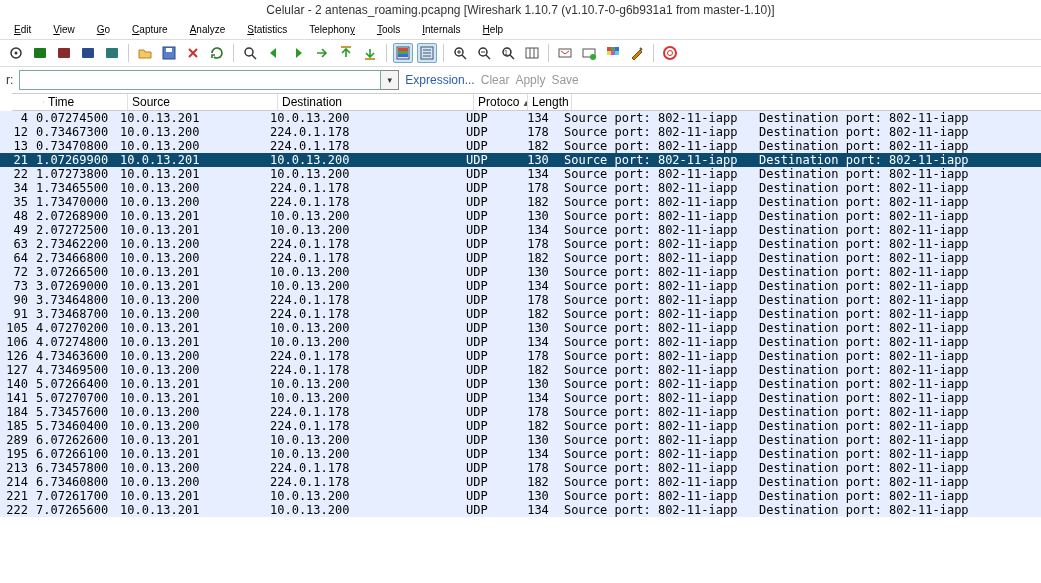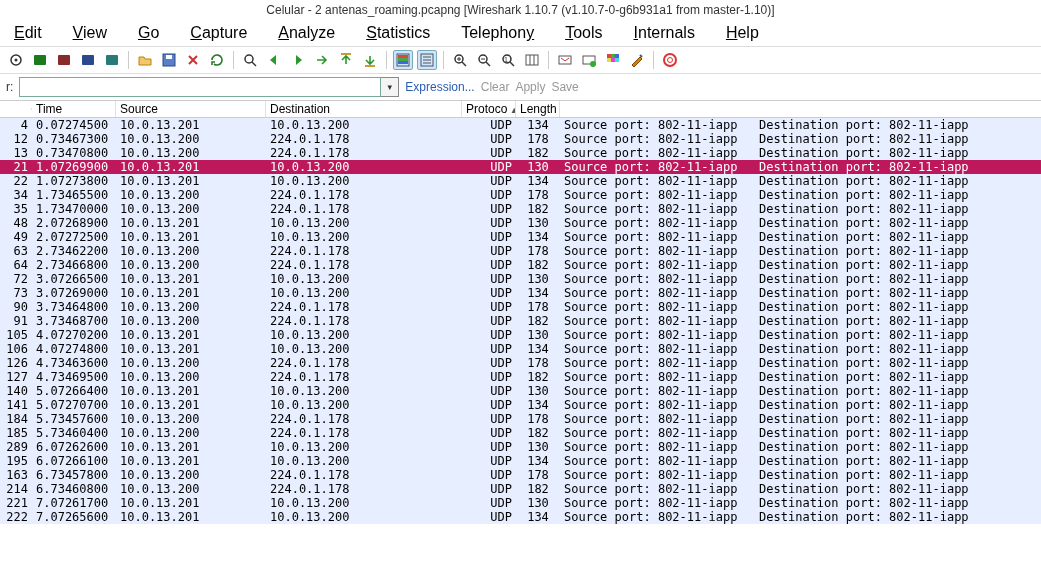--- a/index.html
+++ b/index.html
@@ -1,43 +1,43 @@
 <!DOCTYPE html>
 <html><head>
 <meta charset="utf-8">
 <style>
   * { box-sizing: border-box; margin: 0; padding: 0; }
   body { font-family: "Segoe UI", Tahoma, sans-serif; font-size: 12px; background: #fff; color: #000; width: 1041px; height: 583px; overflow: hidden; }
   .titlebar { text-align: center; padding: 3px 13px; font-size: 12px; color: #333; }
-  .menubar { display: flex; gap: 15px; padding: 2px 6px; font-size: 16px; }
+  .menubar { display: flex; gap: 6px; padding: 2px 6px; font-size: 10px; }
   .menubar span { padding: 2px 8px; cursor: default; }
   .menubar span u { text-decoration: underline; }
   .toolbar { display: flex; align-items: center; gap: 4px; padding: 3px 6px; border-top: 1px solid #ddd; border-bottom: 1px solid #ddd; flex-wrap: nowrap; }
   .tbtn { width: 20px; height: 20px; display: flex; align-items: center; justify-content: center; border: 1px solid transparent; border-radius: 2px; cursor: pointer; }
   .tsep { width: 1px; height: 18px; background: #ccc; margin: 0 2px; }
   .pressed { background: #cde6ff; border: 1px solid #7ab; }
   .filterbar { display: flex; align-items: center; gap: 6px; padding: 3px 6px; font-size: 12px; }
   .filterbar .lbl { color: #333; }
   .filterbar .finput { flex: 0 0 380px; display: flex; }
   .filterbar input { flex: 1; height: 20px; border: 1px solid #7a9; padding: 0 4px; font-size: 12px; }
   .filterbar .dd { width: 18px; height: 20px; border: 1px solid #888; border-left: none; background: #f4f4f4; display:flex;align-items:center;justify-content:center;font-size:9px;color:#333;}
   .filterbar .link { color: #2a5db0; cursor: pointer; }
   .filterbar .gray { color: #999; text-align: center; }
-  .headers { display: flex; border-top: 1px solid #ccc; border-bottom: 1px solid #ccc; background: #fff; font-size: 12px; user-select: none; height: 18px; align-items: center; }
+  .headers { display: flex; border-top: 1px solid #ccc; border-bottom: 1px solid #ccc; background: #fff; font-size: 12px; user-select: none; height: 18px; align-items: center; margin-left: 12px; }
   .headers .hcol { padding: 1px 4px; border-right: 1px solid #e0e0e0; overflow: hidden; white-space: nowrap; }
   .headers .sort::after { content: " ▲"; font-size: 9px; color: #555; }
   .packets { font-family: "DejaVu Sans Mono","Lucida Console",Consolas,monospace; font-size: 12px; line-height: 14px; }
   .row { display: flex; height: 14px; align-items: center; background: #e6eeff; white-space: pre; overflow: hidden; }
-  .row.sel { background: #be185d; color: #fff; }
+  .row.sel { background: #0c4a6e; color: #fff; }
   .row .c { padding: 0 4px; overflow: hidden; }
   .w-no   { width: 32px; text-align: right; }
   .w-time { width: 84px; }
   .w-src  { width: 150px; }
   .w-dst  { width: 196px; }
-  .w-proto{ width: 54px; text-align: right; }
+  .w-proto{ width: 54px; }
   .w-len  { width: 44px; text-align: center; }
   .w-info { flex: 1; }
   
   svg { display:block; }
 </style>
 </head>
 <body>
 
 <div class="titlebar">Celular - 2 antenas_roaming.pcapng    [Wireshark 1.10.7   (v1.10.7-0-g6b931a1 from master-1.10)]</div>
 
@@ -263,17 +263,17 @@
     <div class="row"><span class="c w-no">105</span><span class="c w-time">4.07270200</span><span class="c w-src">10.0.13.201</span><span class="c w-dst">10.0.13.200</span><span class="c w-proto">UDP</span><span class="c w-len">130</span><span class="c w-info">Source port: 802-11-iapp   Destination port: 802-11-iapp</span></div>
     <div class="row"><span class="c w-no">106</span><span class="c w-time">4.07274800</span><span class="c w-src">10.0.13.201</span><span class="c w-dst">10.0.13.200</span><span class="c w-proto">UDP</span><span class="c w-len">134</span><span class="c w-info">Source port: 802-11-iapp   Destination port: 802-11-iapp</span></div>
     <div class="row"><span class="c w-no">126</span><span class="c w-time">4.73463600</span><span class="c w-src">10.0.13.200</span><span class="c w-dst">224.0.1.178</span><span class="c w-proto">UDP</span><span class="c w-len">178</span><span class="c w-info">Source port: 802-11-iapp   Destination port: 802-11-iapp</span></div>
     <div class="row"><span class="c w-no">127</span><span class="c w-time">4.73469500</span><span class="c w-src">10.0.13.200</span><span class="c w-dst">224.0.1.178</span><span class="c w-proto">UDP</span><span class="c w-len">182</span><span class="c w-info">Source port: 802-11-iapp   Destination port: 802-11-iapp</span></div>
     <div class="row"><span class="c w-no">140</span><span class="c w-time">5.07266400</span><span class="c w-src">10.0.13.201</span><span class="c w-dst">10.0.13.200</span><span class="c w-proto">UDP</span><span class="c w-len">130</span><span class="c w-info">Source port: 802-11-iapp   Destination port: 802-11-iapp</span></div>
     <div class="row"><span class="c w-no">141</span><span class="c w-time">5.07270700</span><span class="c w-src">10.0.13.201</span><span class="c w-dst">10.0.13.200</span><span class="c w-proto">UDP</span><span class="c w-len">134</span><span class="c w-info">Source port: 802-11-iapp   Destination port: 802-11-iapp</span></div>
     <div class="row"><span class="c w-no">184</span><span class="c w-time">5.73457600</span><span class="c w-src">10.0.13.200</span><span class="c w-dst">224.0.1.178</span><span class="c w-proto">UDP</span><span class="c w-len">178</span><span class="c w-info">Source port: 802-11-iapp   Destination port: 802-11-iapp</span></div>
     <div class="row"><span class="c w-no">185</span><span class="c w-time">5.73460400</span><span class="c w-src">10.0.13.200</span><span class="c w-dst">224.0.1.178</span><span class="c w-proto">UDP</span><span class="c w-len">182</span><span class="c w-info">Source port: 802-11-iapp   Destination port: 802-11-iapp</span></div>
     <div class="row"><span class="c w-no">289</span><span class="c w-time">6.07262600</span><span class="c w-src">10.0.13.201</span><span class="c w-dst">10.0.13.200</span><span class="c w-proto">UDP</span><span class="c w-len">130</span><span class="c w-info">Source port: 802-11-iapp   Destination port: 802-11-iapp</span></div>
     <div class="row"><span class="c w-no">195</span><span class="c w-time">6.07266100</span><span class="c w-src">10.0.13.201</span><span class="c w-dst">10.0.13.200</span><span class="c w-proto">UDP</span><span class="c w-len">134</span><span class="c w-info">Source port: 802-11-iapp   Destination port: 802-11-iapp</span></div>
-    <div class="row"><span class="c w-no">163</span><span class="c w-time">6.73457800</span><span class="c w-src">10.0.13.200</span><span class="c w-dst">224.0.1.178</span><span class="c w-proto">UDP</span><span class="c w-len">178</span><span class="c w-info">Source port: 802-11-iapp   Destination port: 802-11-iapp</span></div>
+    <div class="row"><span class="c w-no">213</span><span class="c w-time">6.73457800</span><span class="c w-src">10.0.13.200</span><span class="c w-dst">224.0.1.178</span><span class="c w-proto">UDP</span><span class="c w-len">178</span><span class="c w-info">Source port: 802-11-iapp   Destination port: 802-11-iapp</span></div>
     <div class="row"><span class="c w-no">214</span><span class="c w-time">6.73460800</span><span class="c w-src">10.0.13.200</span><span class="c w-dst">224.0.1.178</span><span class="c w-proto">UDP</span><span class="c w-len">182</span><span class="c w-info">Source port: 802-11-iapp   Destination port: 802-11-iapp</span></div>
     <div class="row"><span class="c w-no">221</span><span class="c w-time">7.07261700</span><span class="c w-src">10.0.13.201</span><span class="c w-dst">10.0.13.200</span><span class="c w-proto">UDP</span><span class="c w-len">130</span><span class="c w-info">Source port: 802-11-iapp   Destination port: 802-11-iapp</span></div>
     <div class="row"><span class="c w-no">222</span><span class="c w-time">7.07265600</span><span class="c w-src">10.0.13.201</span><span class="c w-dst">10.0.13.200</span><span class="c w-proto">UDP</span><span class="c w-len">134</span><span class="c w-info">Source port: 802-11-iapp   Destination port: 802-11-iapp</span></div>
   </div>
 
 </body></html>

